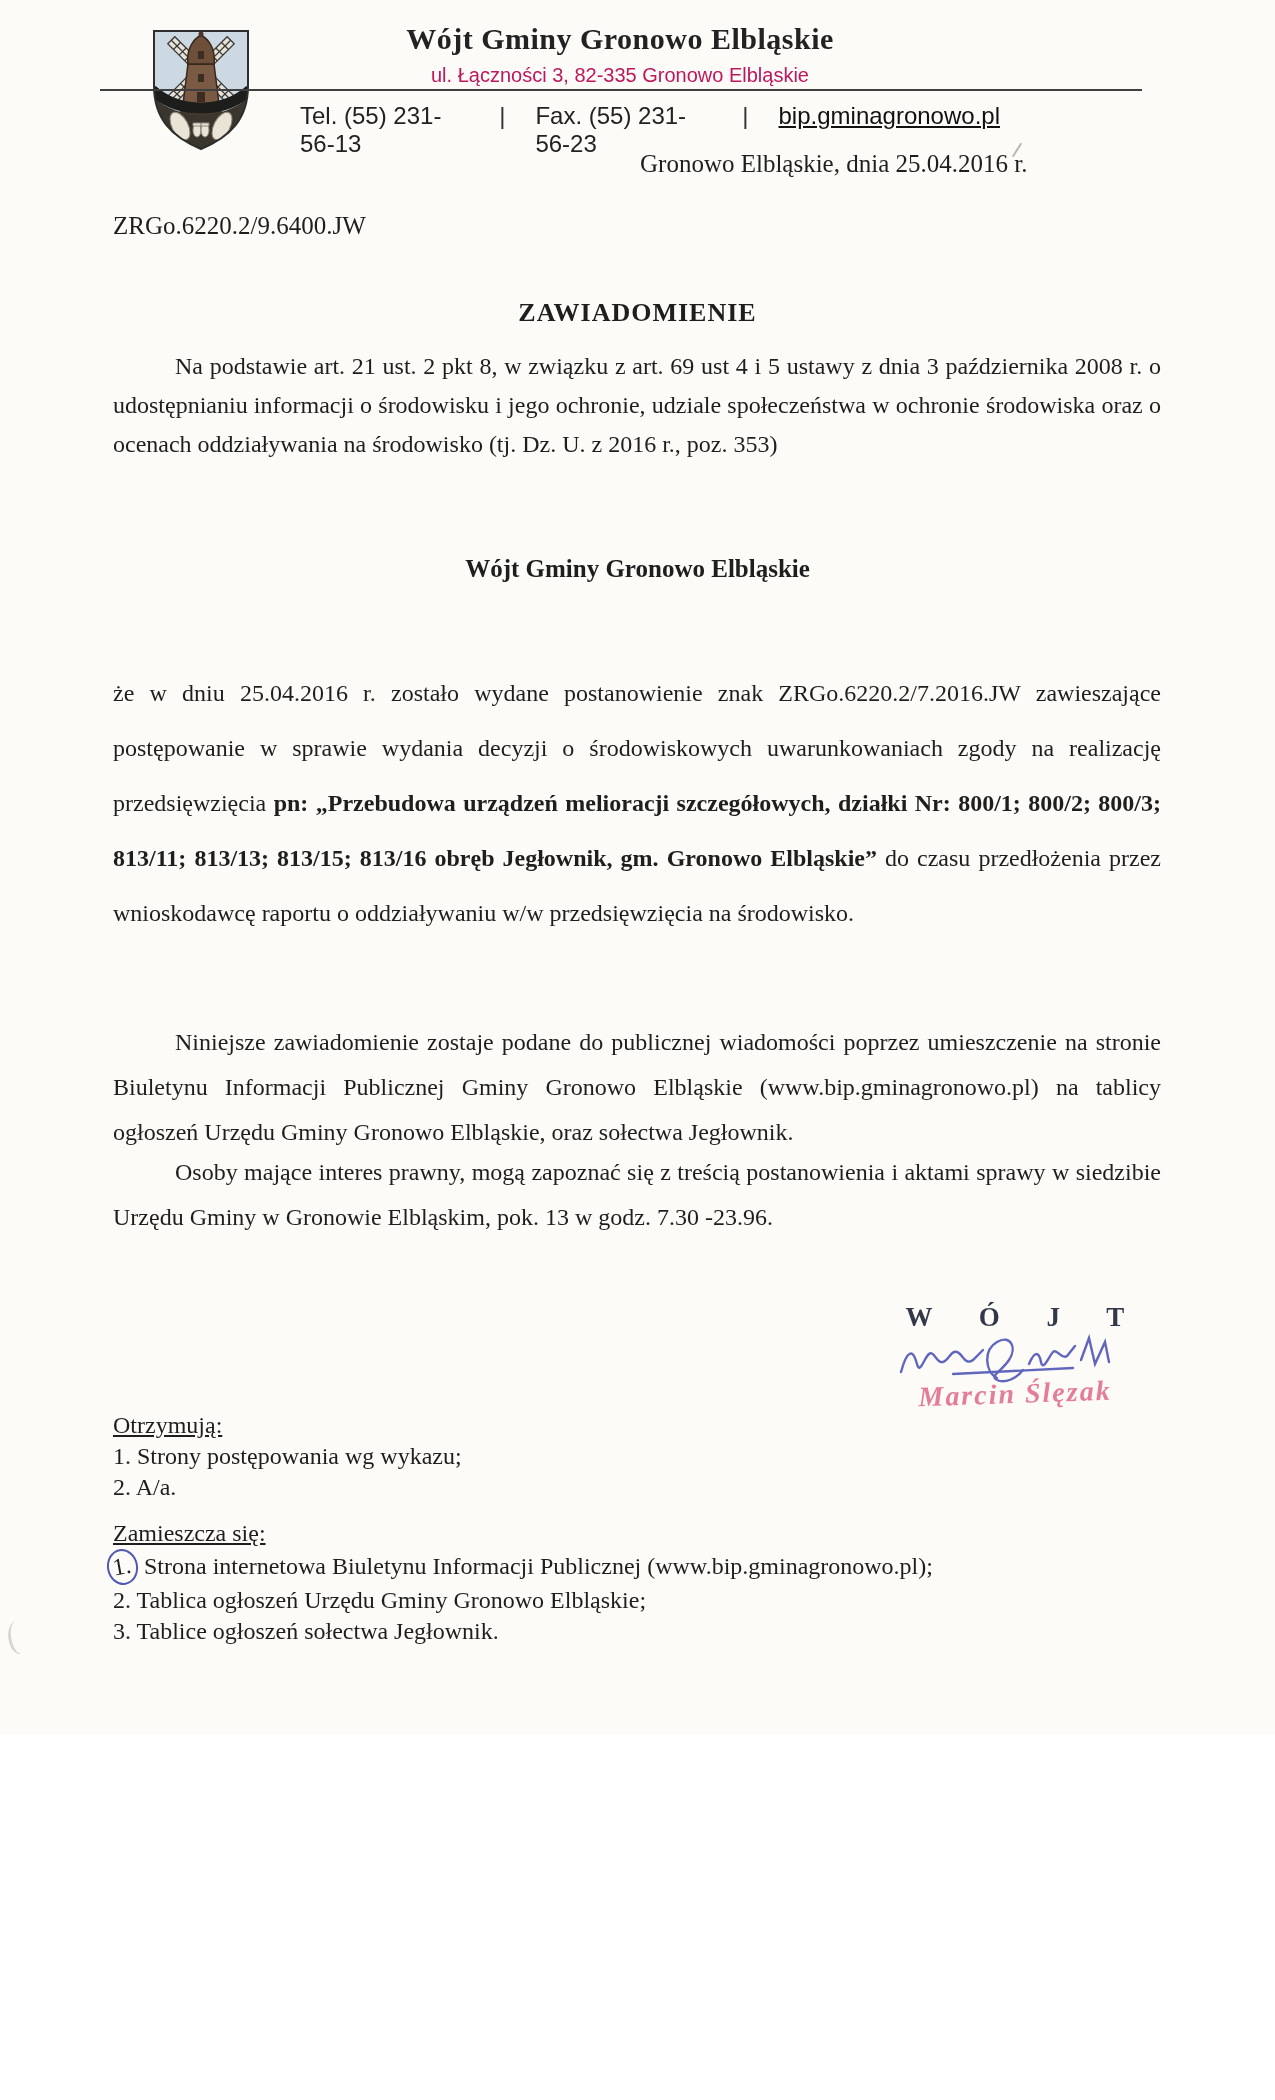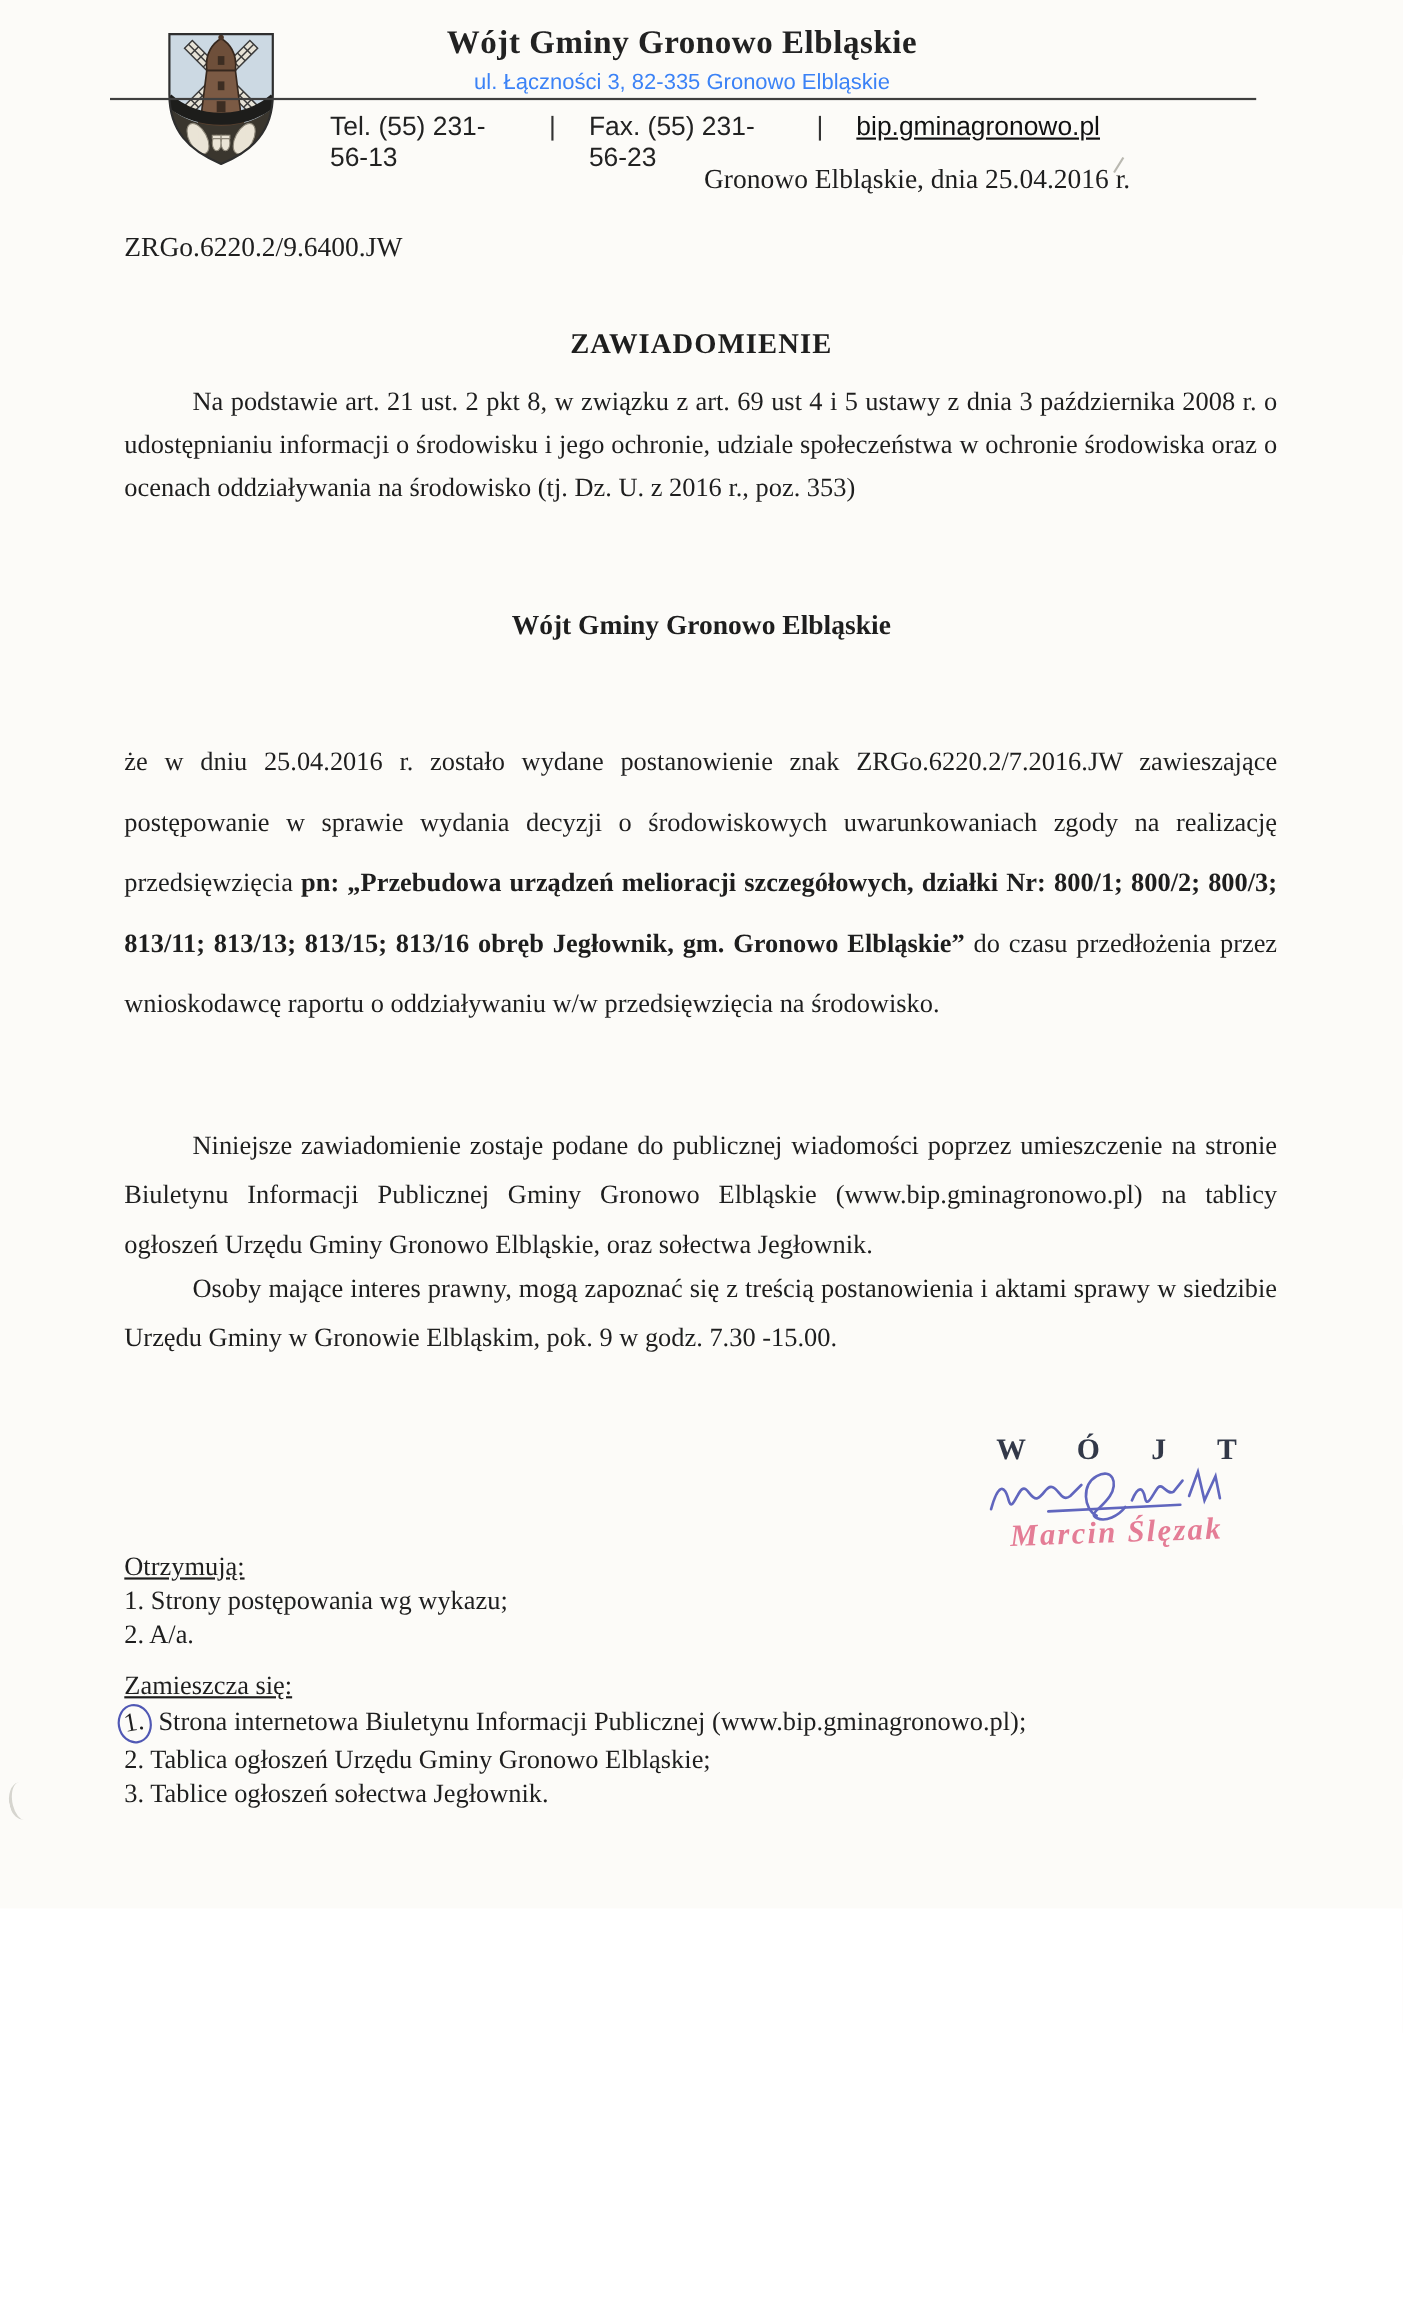--- a/index.html
+++ b/index.html
@@ -9,21 +9,21 @@
     background:#fcfbf8;
     overflow:hidden;
     font-family:"Liberation Serif","DejaVu Serif",serif;
     color:#1e1e1e;
   }
   .bottom-white{position:absolute;left:0;top:1735px;width:100%;height:365px;background:#ffffff;}
   
   .logo{position:absolute;left:145px;top:24px;width:112px;height:132px;}
   .head-center{position:absolute;left:300px;top:22px;width:640px;text-align:center;}
   .org-name{font-size:30px;font-weight:bold;color:#222;letter-spacing:.5px;}
-  .org-address{font-family:"Liberation Sans","DejaVu Sans",sans-serif;font-size:20px;margin-top:8px;color:#3b82f6;}
+  .org-address{font-family:"Liberation Sans","DejaVu Sans",sans-serif;font-size:20px;margin-top:8px;color:#be185d;}
   .head-rule{position:absolute;left:100px;top:89px;width:1042px;height:2px;background:#3f3f3f;}
   .contact-row{
     position:absolute;left:300px;top:102px;width:700px;
     font-family:"Liberation Sans","DejaVu Sans",sans-serif;font-size:24px;color:#222;
     display:flex;align-items:baseline;
   }
   .contact-sep{margin:0 30px;color:#333;}
   .contact-link{text-decoration:underline;color:#111;}
   .place-date{position:absolute;left:640px;top:150px;width:500px;text-align:left;font-size:25px;}
   .ref-number{position:absolute;left:113px;top:212px;font-size:25px;}
@@ -156,21 +156,21 @@
 
   <div class="para para-legal">Na podstawie art. 21 ust. 2 pkt 8, w związku z art. 69 ust 4 i 5 ustawy z dnia 3 października 2008 r. o udostępnianiu informacji o środowisku i jego ochronie, udziale społeczeństwa w ochronie środowiska oraz o ocenach oddziaływania na środowisko (tj. Dz. U. z 2016 r., poz. 353)</div>
 
   <div class="issuer-line">Wójt Gminy Gronowo Elbląskie</div>
 
   <div class="para para-main">
     <span>że w dniu 25.04.2016 r. zostało wydane postanowienie znak ZRGo.6220.2/7.2016.JW zawieszające postępowanie w sprawie wydania decyzji o środowiskowych uwarunkowaniach zgody na realizację przedsięwzięcia </span><b>pn: „Przebudowa urządzeń melioracji szczegółowych, działki Nr: 800/1; 800/2; 800/3; 813/11; 813/13; 813/15; 813/16 obręb Jegłownik, gm. Gronowo Elbląskie”</b><span> do czasu przedłożenia przez wnioskodawcę raportu o oddziaływaniu w/w przedsięwzięcia na środowisko.</span>
   </div>
 
   <div class="para para-pub">Niniejsze zawiadomienie zostaje podane do publicznej wiadomości poprzez umieszczenie na stronie Biuletynu Informacji Publicznej Gminy Gronowo Elbląskie (www.bip.gminagronowo.pl) na tablicy ogłoszeń Urzędu Gminy Gronowo Elbląskie, oraz sołectwa Jegłownik.</div>
-  <div class="para para-access">Osoby mające interes prawny, mogą zapoznać się z treścią postanowienia i aktami sprawy w siedzibie Urzędu Gminy w Gronowie Elbląskim, pok. 9 w godz. 7.30 -15.00.</div>
+  <div class="para para-access">Osoby mające interes prawny, mogą zapoznać się z treścią postanowienia i aktami sprawy w siedzibie Urzędu Gminy w Gronowie Elbląskim, pok. 13 w godz. 7.30 -23.96.</div>
 
   <div class="stamp">
     <div class="stamp-title">W Ó J T</div>
     <svg class="sig-svg" width="235" height="70" viewBox="0 0 235 70">
       <g stroke="#4b51b5" stroke-width="2.4" fill="none" opacity="0.88" stroke-linecap="round">
         <path d="M8,50 C14,28 20,26 24,42 C27,53 31,36 36,32 C41,28 44,42 50,40 C56,38 58,28 64,30 C70,32 72,44 80,38 L90,28"></path>
         <path d="M104,56 C92,50 90,28 104,20 C118,12 124,26 116,38 C108,50 96,54 104,58 C112,62 124,56 130,48"></path>
         <path d="M136,42 C142,28 146,30 148,40 C150,50 156,34 160,30 C164,26 168,38 174,34 L182,24"></path>
         <path d="M188,38 L196,16 L202,42 L212,20 L216,40"></path>
         <path d="M60,52 L180,46"></path>

